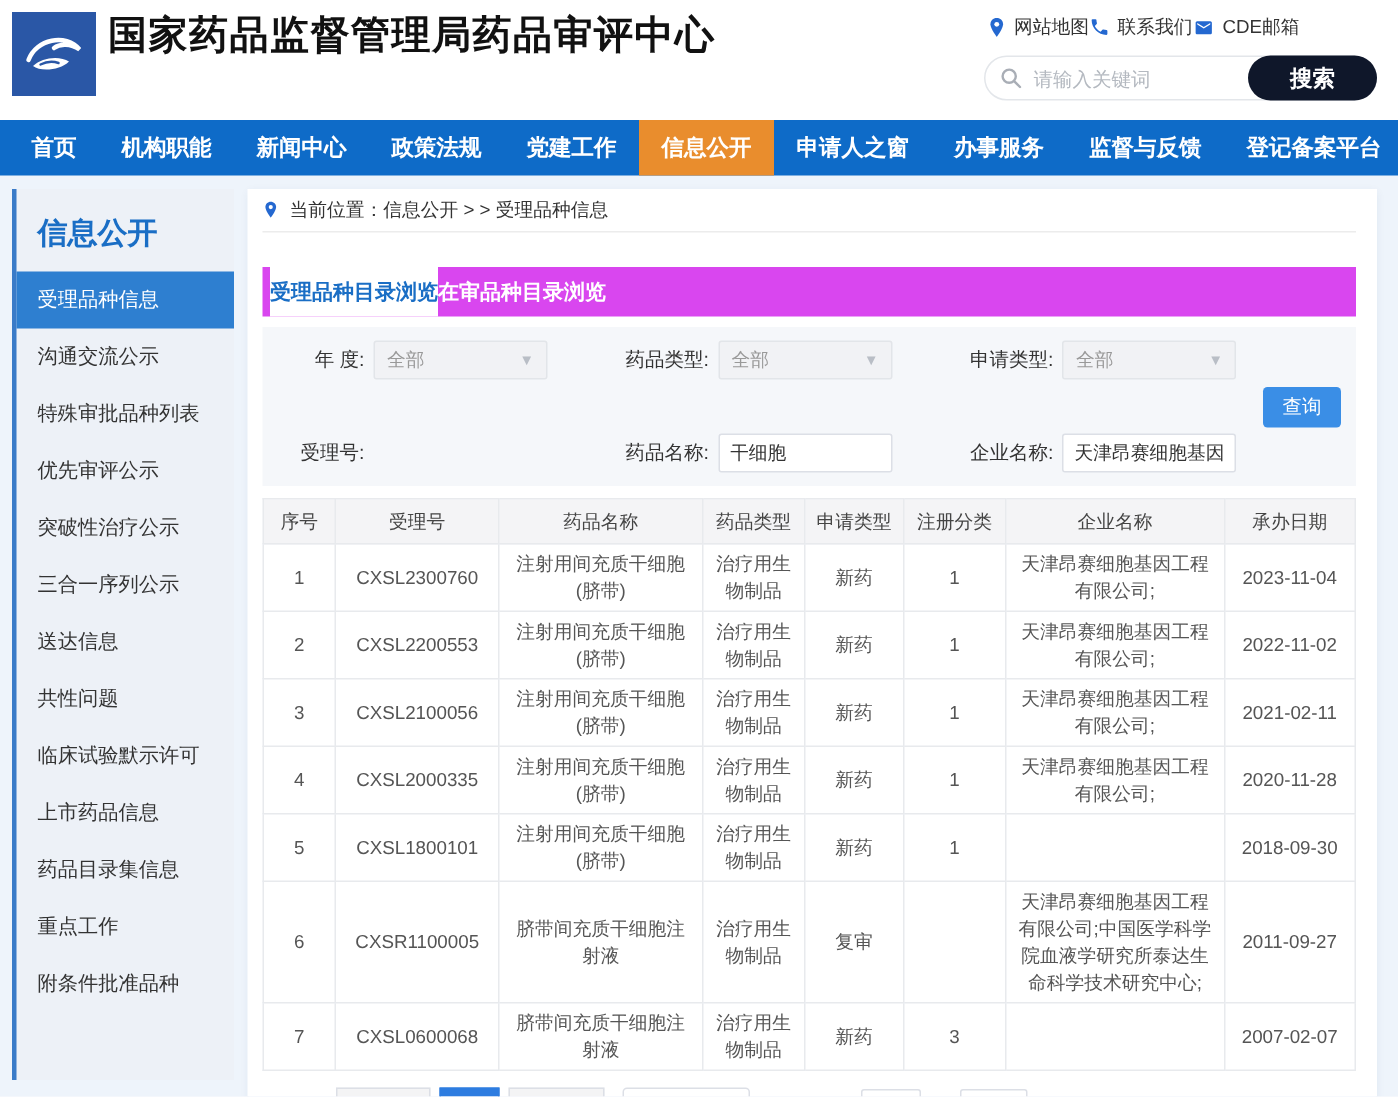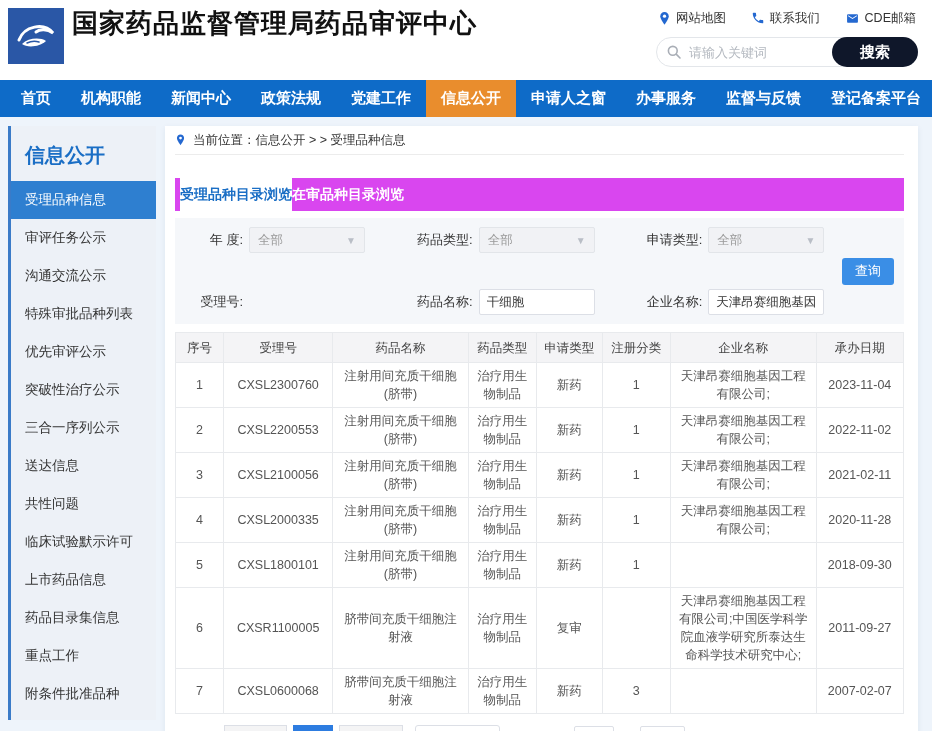--- a/index.html
+++ b/index.html
@@ -6,21 +6,21 @@
   body { font-family:"Liberation Sans","DejaVu Sans",sans-serif; background:#eef4fb; }
   .page { position:relative; width:932px; height:731px; background:#eef4fb; overflow:hidden; }
 
   
   .header { height:80px; background:#ffffff; position:relative; }
   .logo { position:absolute; left:8px; top:8px; width:56px; height:56px; background:#2a57a6; display:flex; align-items:center; justify-content:center; }
   .brand { position:absolute; left:72px; top:7px; }
   .brand-title { font-size:26px; font-weight:bold; color:#111; letter-spacing:1px; line-height:32px; }
   .brand-sub { font-size:13px; font-weight:bold; color:#2b5fc7; letter-spacing:1.2px; margin-top:3px; }
   .header-right { position:absolute; right:14px; top:8px; width:262px; }
-  .top-links { display:flex; justify-content:space-between; align-items:center; padding:0 2px; height:20px; }
+  .top-links { display:flex; justify-content:flex-start; align-items:center; padding:0 2px; height:20px; }
   .top-link { display:flex; align-items:center; gap:5px; font-size:12.5px; color:#333; cursor:pointer; }
   .searchbar { position:relative; margin-top:9px; height:30px; }
   .search-input { width:100%; height:30px; border:1px solid #e3e6ea; border-radius:15px; background:#fff; padding:0 92px 0 32px; font-size:13px; color:#333; outline:none; }
   .search-input::placeholder { color:#b4b9c0; }
   .search-mag { position:absolute; left:10px; top:7px; }
   .search-btn { position:absolute; right:0; top:0; width:86px; height:30px; border:none; border-radius:15px; background:#0f172a; color:#fff; font-size:15px; font-weight:bold; cursor:pointer; font-family:inherit; }
 
   
   .nav { height:37px; background:#0e6bc8; display:flex; align-items:stretch; padding:0 6px; }
   .nav-item { display:flex; align-items:center; padding:0 15px; color:#fff; font-size:15px; font-weight:bold; cursor:pointer; position:relative; white-space:nowrap; }
@@ -138,21 +138,20 @@
     <div class="nav-item">监督与反馈</div>
       <div class="nav-sep"></div>
     <div class="nav-item">登记备案平台</div>
   </div>
 
   <div class="content">
 
     <div class="sidebar">
       <div class="sidebar-title">信息公开</div>
       <div class="side-item active">受理品种信息</div>
-      <div class="side-item">审评任务公示</div>
       <div class="side-item">沟通交流公示</div>
       <div class="side-item">特殊审批品种列表</div>
       <div class="side-item">优先审评公示</div>
       <div class="side-item">突破性治疗公示</div>
       <div class="side-item">三合一序列公示</div>
       <div class="side-item">送达信息</div>
       <div class="side-item">共性问题</div>
       <div class="side-item">临床试验默示许可</div>
       <div class="side-item">上市药品信息</div>
       <div class="side-item">药品目录集信息</div>

